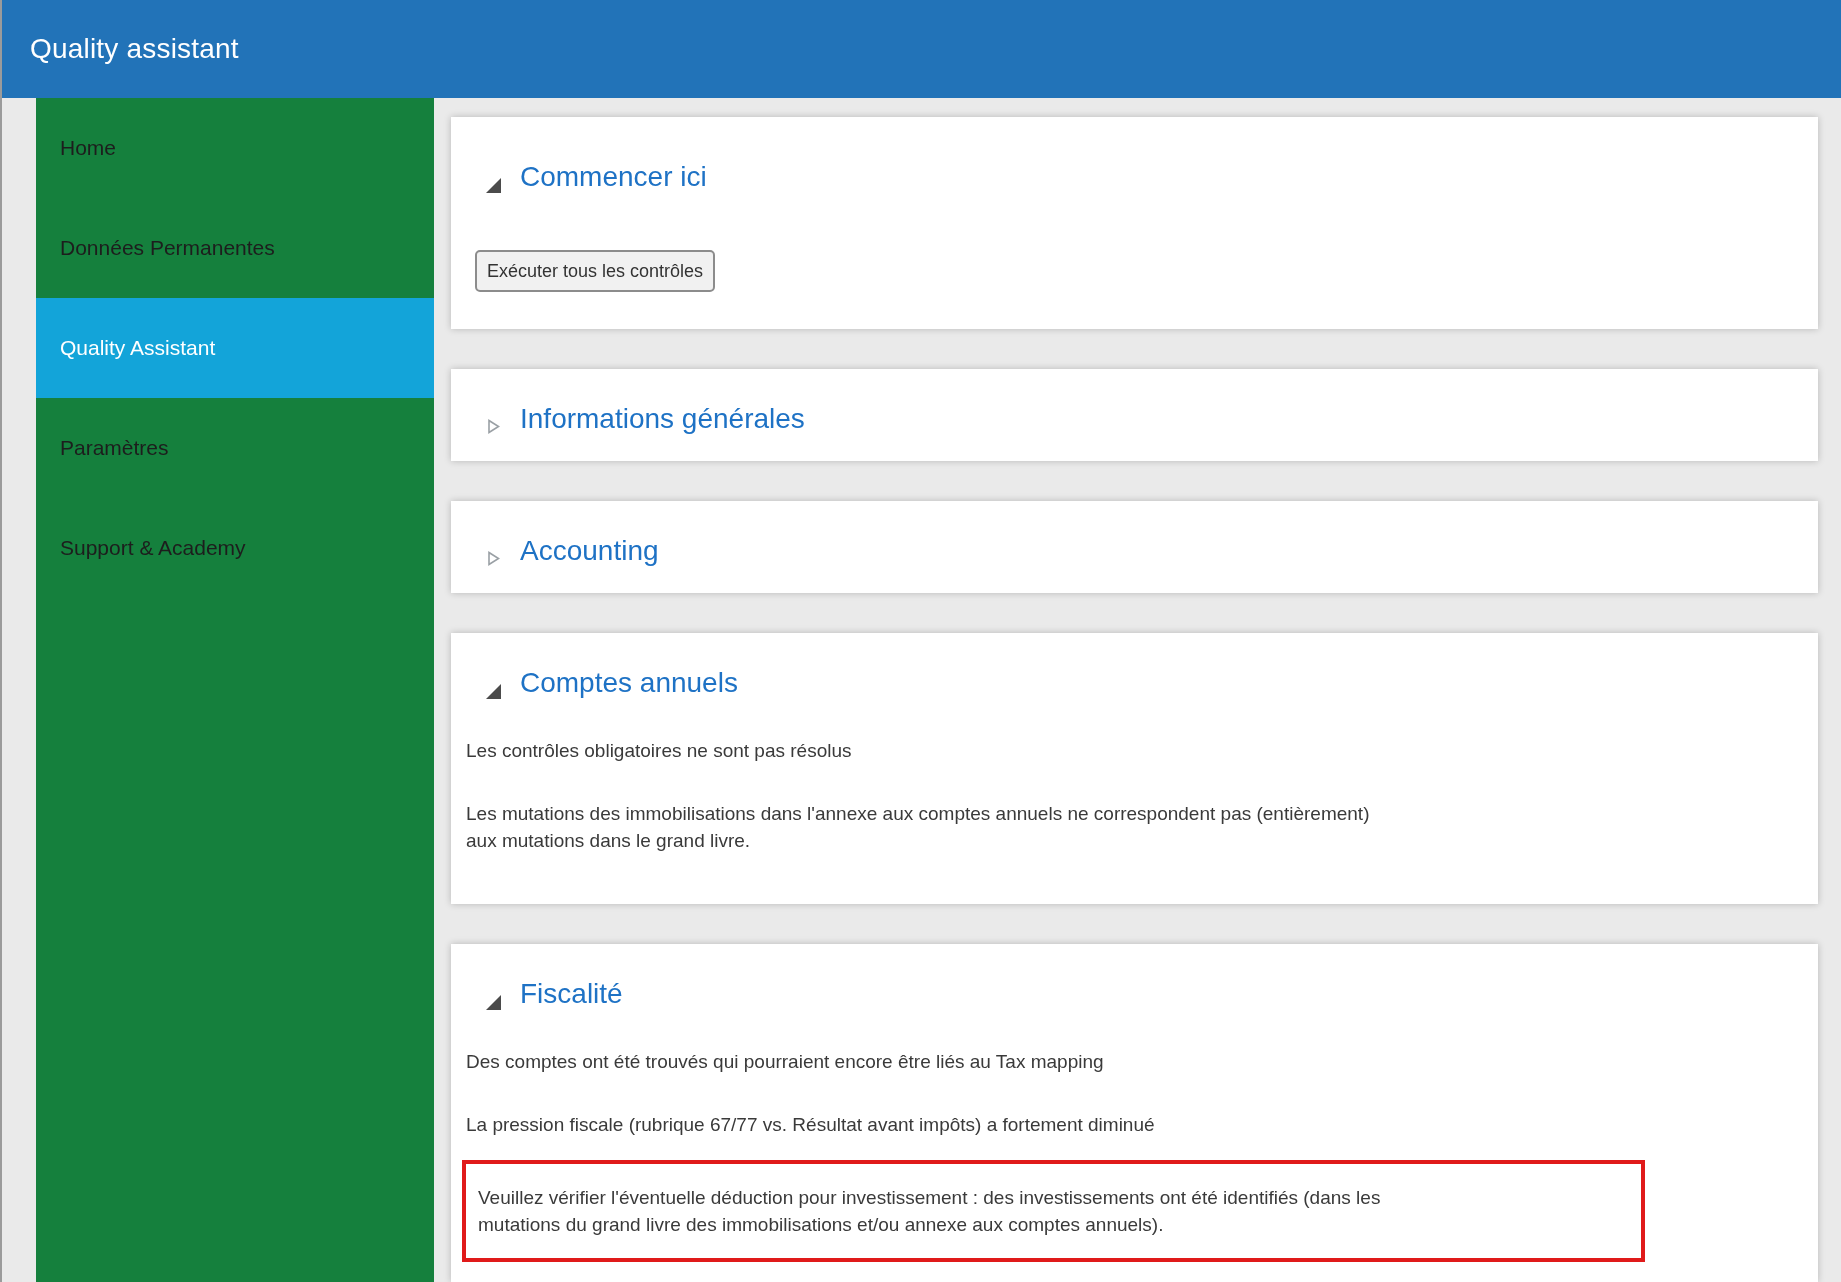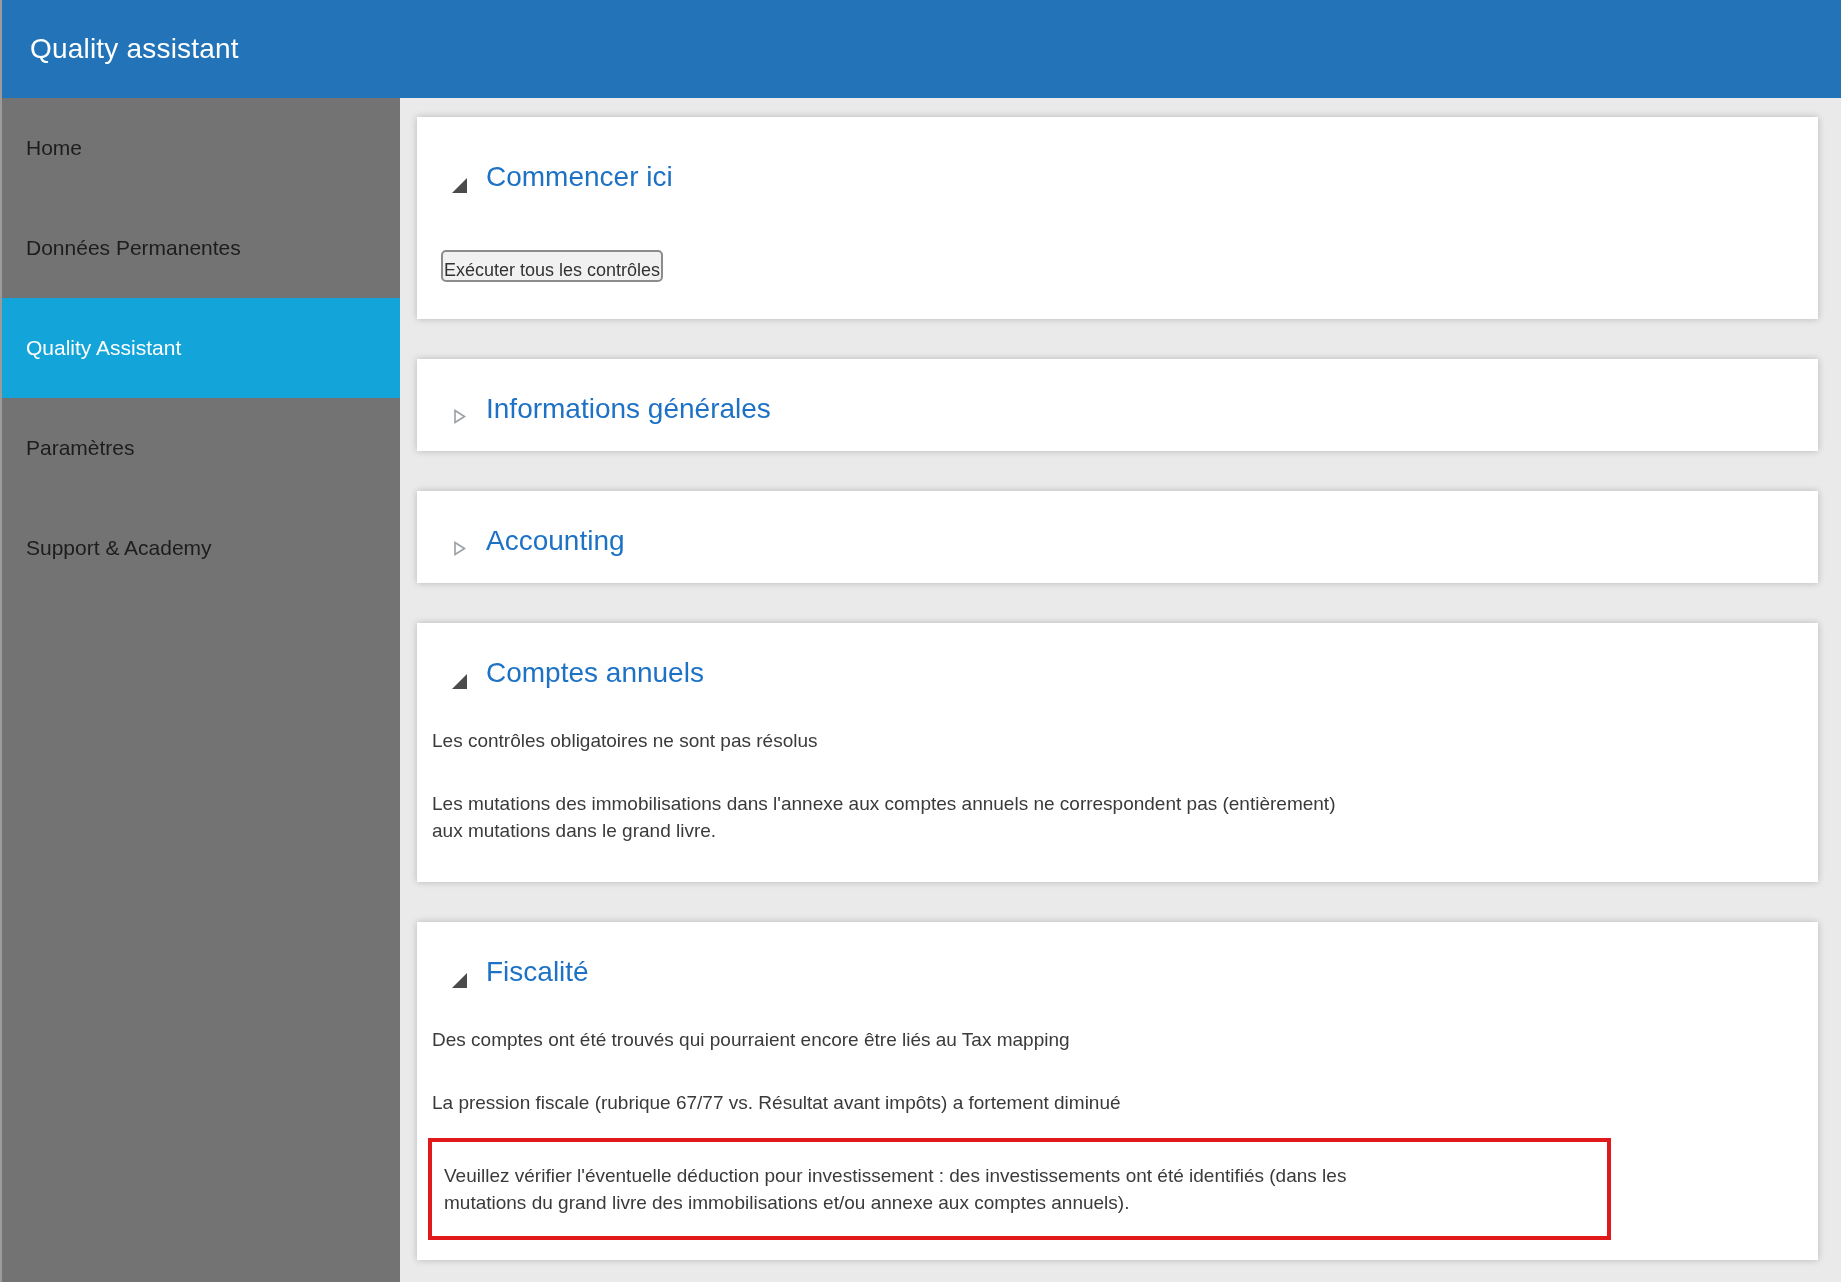--- a/index.html
+++ b/index.html
@@ -19,22 +19,23 @@
   }
   .app-title {
     color: #ffffff;
     font-size: 28px;
     letter-spacing: 0.2px;
   }
   
   .layout { display: flex; height: 1184px; }
   .sidebar {
     width: 398px;
-    background: #737373;
+    background: #15803d;
     flex: 0 0 398px;
+    margin-left: 34px;
   }
   .sidebar-item {
     height: 100px;
     display: flex;
     align-items: center;
     padding-left: 24px;
     font-size: 21px;
     color: #1d1d1d;
     cursor: pointer;
   }
@@ -48,21 +49,21 @@
     padding: 19px 23px 0 17px;
   }
   
   .card {
     background: #ffffff;
     box-shadow: 0 0 7px rgba(0,0,0,0.22);
     margin-bottom: 40px;
     padding: 26px 15px;
   }
   .card.first { padding-top: 36px; padding-bottom: 37px; }
-  .card.expanded-tall { padding-bottom: 38px; }
+  .card.expanded-tall { padding-bottom: 50px; }
   .card.last { margin-bottom: 0; padding-bottom: 20px; }
   .section-header {
     display: flex;
     align-items: flex-end;
     margin-left: 20px;
     height: 40px;
     cursor: pointer;
   }
   .section-title {
     font-size: 28px;
@@ -82,22 +83,22 @@
   
   .run-button {
     display: inline-block;
     margin: 57px 0 0 9px;
     font-family: "Liberation Sans", "DejaVu Sans", sans-serif;
     font-size: 18px;
     color: #333333;
     background: #f1f1f1;
     border: 2px solid #8c8c8c;
     border-radius: 5px;
-    padding: 8px 1px;
-    height: 32px;
+    padding: 8px 10px;
+    height: 42px;
     cursor: pointer;
   }
   .status-line {
     margin-top: 16px;
     font-size: 19px;
     color: #3a3a3a;
     line-height: 26px;
   }
   .message {
     margin-top: 38px;

